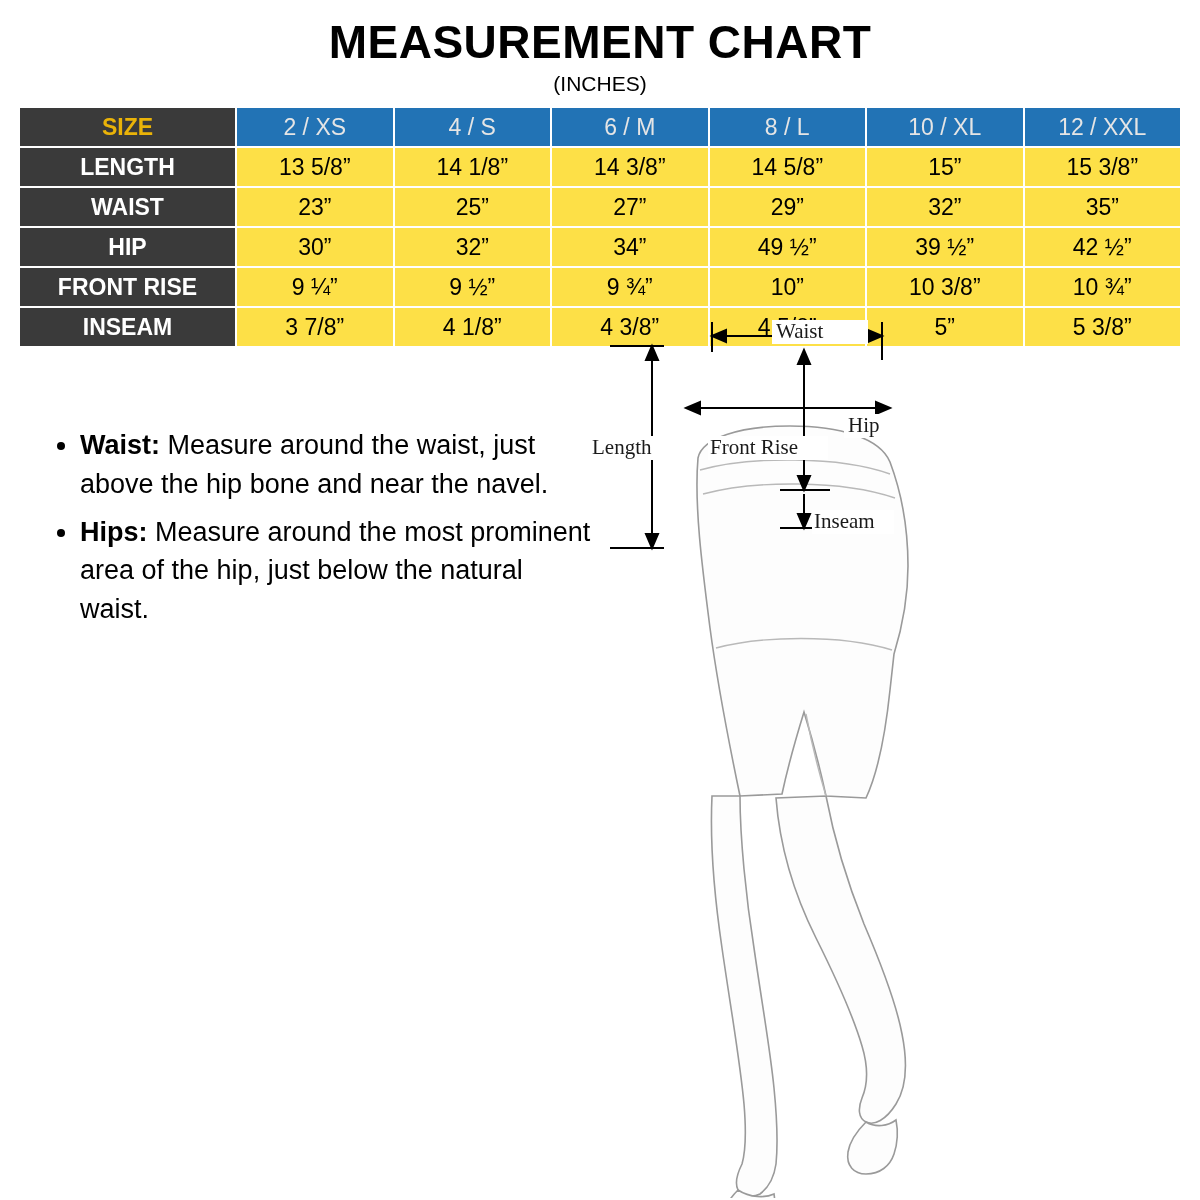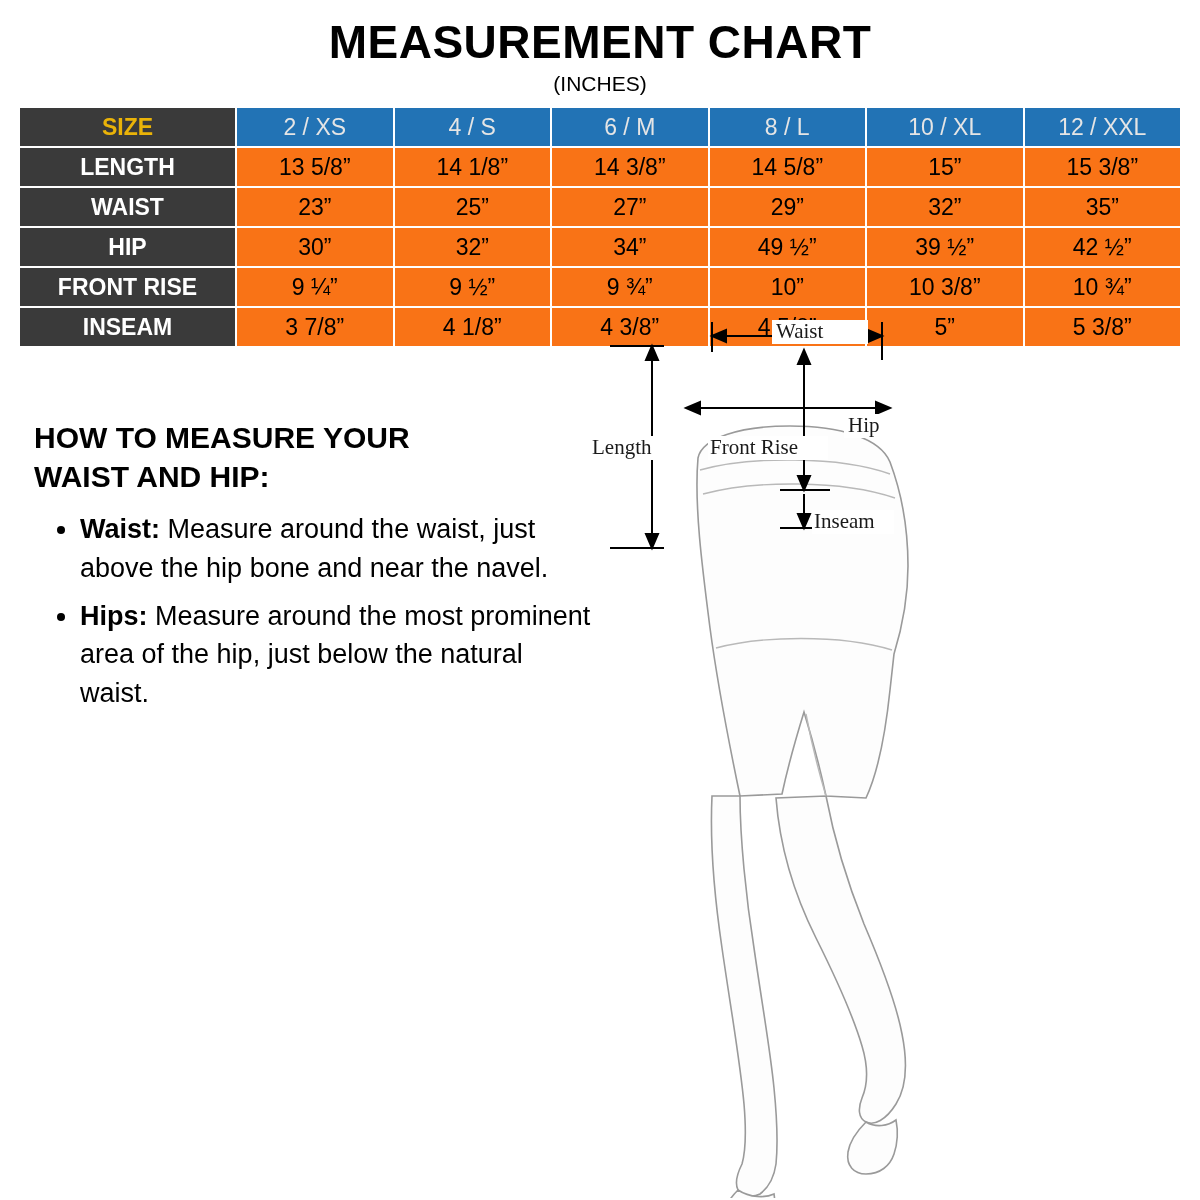--- a/index.html
+++ b/index.html
@@ -62,21 +62,21 @@
     font-weight: normal;
     font-size: 24px;
   }
   .row-label {
     background: #3a3a3a;
     color: #ffffff;
     font-weight: bold;
     font-size: 23px;
   }
   .cell {
-    background: #f97316;
+    background: #fde047;
     color: #000000;
     border: 2px solid #3a3a3a;
     font-size: 24px;
   }
 
   
   .lower {
     display: flex;
     margin-top: 70px;
   }
@@ -190,21 +190,20 @@
         <td class="cell">5”</td>
         <td class="cell">5 3/8”</td>
       </tr>
     </tbody>
   </table>
 </div>
 
 <div class="lower">
 
   <div class="howto">
-    <h2>HOW TO MEASURE YOUR WAIST AND HIP:</h2>
     <ul>
       <li>
         <b>Waist:</b><span> Measure around the waist, just above the hip bone and near the navel.</span>
       </li>
       <li>
         <b>Hips:</b><span> Measure around the most prominent area of the hip, just below the natural waist.</span>
       </li>
     </ul>
   </div>
 

